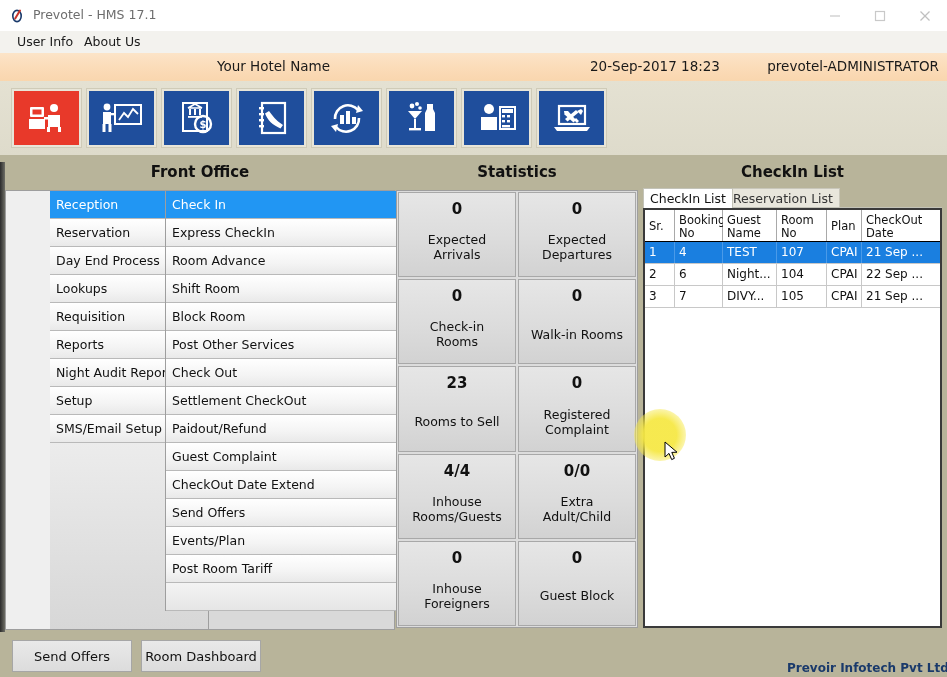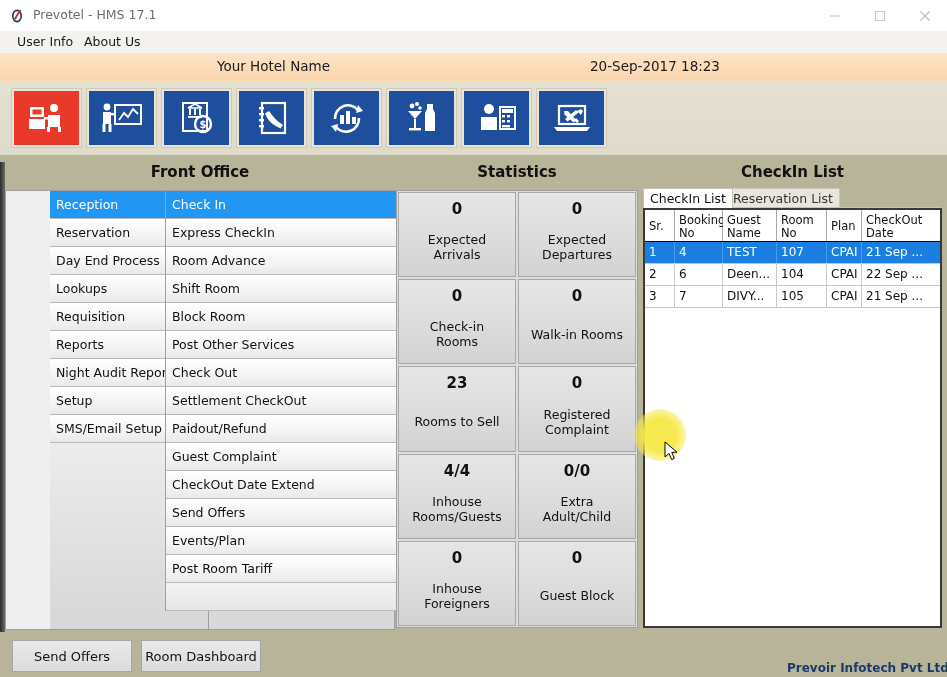--- a/index.html
+++ b/index.html
@@ -299,20 +299,21 @@
   </div>
 
   <div class="menubar">
     <span class="menuitem m0">User Info</span>
     <span class="menuitem m1">About Us</span>
   </div>
 
   <div class="banner">
     <div class="bn-hotel">Your Hotel Name</div>
     <div class="bn-date">20-Sep-2017 18:23</div>
+    <div class="bn-user">prevotel-ADMINISTRATOR</div>
   </div>
 
   <div class="toolbar"></div>
 
   <div class="tbtn red" style="left:11px">
     <div class="inner">
       <span>
         <svg width="40" height="32" viewBox="0 0 40 32">
           <rect x="3" y="5" width="14" height="10" rx="1" fill="#fff"></rect>
           <rect x="5.5" y="7.5" width="9" height="5" fill="#e8392a"></rect>
@@ -549,21 +550,21 @@
             <div class="cc c0">1</div>
             <div class="cc c1">4</div>
             <div class="cc c2">TEST</div>
             <div class="cc c3">107</div>
             <div class="cc c4">CPAI</div>
             <div class="cc c5">21 Sep ...</div>
           </div>
           <div class="ci-row">
             <div class="cc c0">2</div>
             <div class="cc c1">6</div>
-            <div class="cc c2">Deen...</div>
+            <div class="cc c2">Night...</div>
             <div class="cc c3">104</div>
             <div class="cc c4">CPAI</div>
             <div class="cc c5">22 Sep ...</div>
           </div>
           <div class="ci-row">
             <div class="cc c0">3</div>
             <div class="cc c1">7</div>
             <div class="cc c2">DIVY...</div>
             <div class="cc c3">105</div>
             <div class="cc c4">CPAI</div>

